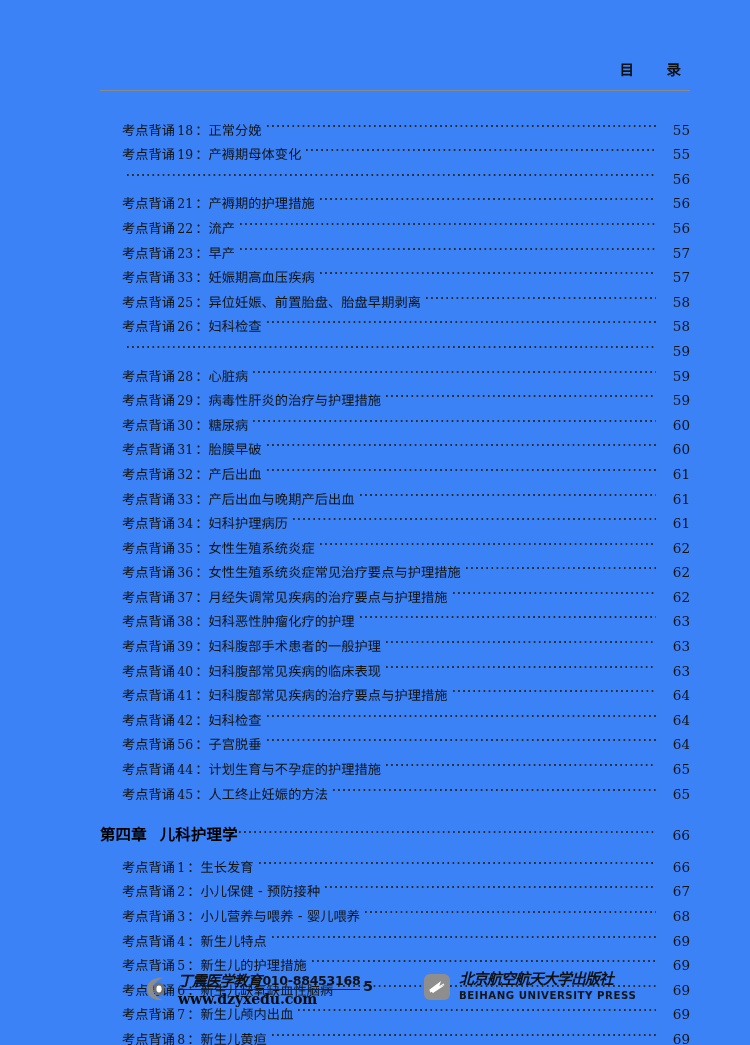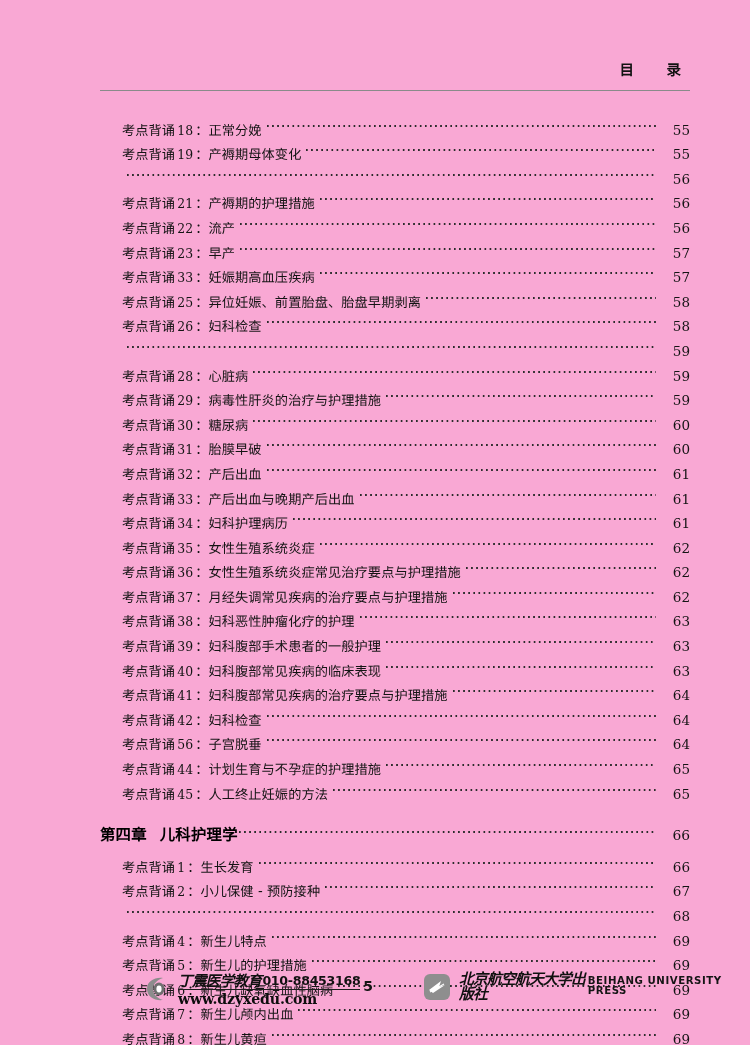--- a/index.html
+++ b/index.html
@@ -10,21 +10,21 @@
   }
   body {
     font-family: "DejaVu Sans", "Liberation Sans", sans-serif;
     color: #1a1a1a;
   }
 
   .page {
     position: relative;
     width: 750px;
     height: 1045px;
-    background: #f9a8d4;
+    background: #3b82f6;
     overflow: hidden;
     box-sizing: border-box;
   }
 
   
   .header {
     position: absolute;
     top: 58px;
     left: 100px;
     width: 590px;
@@ -221,21 +221,21 @@
     width: 26px;
     height: 26px;
     border-radius: 6px;
     background: #8e8e8e;
     margin-right: 9px;
     flex: 0 0 auto;
     position: relative;
   }
   .brand-right-text {
     display: flex;
-    flex-direction: row;
+    flex-direction: column;
     line-height: 1;
     justify-content: center;
   }
   .press-cn {
     font-size: 14.8px;
     font-weight: bold;
     font-style: italic;
     color: #111;
     letter-spacing: -0.8px;
     font-family: "DejaVu Serif", "Liberation Serif", serif;
@@ -407,20 +407,21 @@
         <span class="label"><span>考点背诵</span><span class="num-inline">1</span><span>：</span><span>生长发育</span></span>
         <span class="leader"></span>
         <span class="pageno">66</span>
       </div>
       <div class="toc-row entry">
         <span class="label"><span>考点背诵</span><span class="num-inline">2</span><span>：</span><span>小儿保健 - 预防接种</span></span>
         <span class="leader"></span>
         <span class="pageno">67</span>
       </div>
       <div class="toc-row entry">
+        <span class="label"><span>考点背诵</span><span class="num-inline">3</span><span>：</span><span>小儿营养与喂养 - 婴儿喂养</span></span>
         <span class="leader"></span>
         <span class="pageno">68</span>
       </div>
       <div class="toc-row entry">
         <span class="label"><span>考点背诵</span><span class="num-inline">4</span><span>：</span><span>新生儿特点</span></span>
         <span class="leader"></span>
         <span class="pageno">69</span>
       </div>
       <div class="toc-row entry">
         <span class="label"><span>考点背诵</span><span class="num-inline">5</span><span>：</span><span>新生儿的护理措施</span></span>

